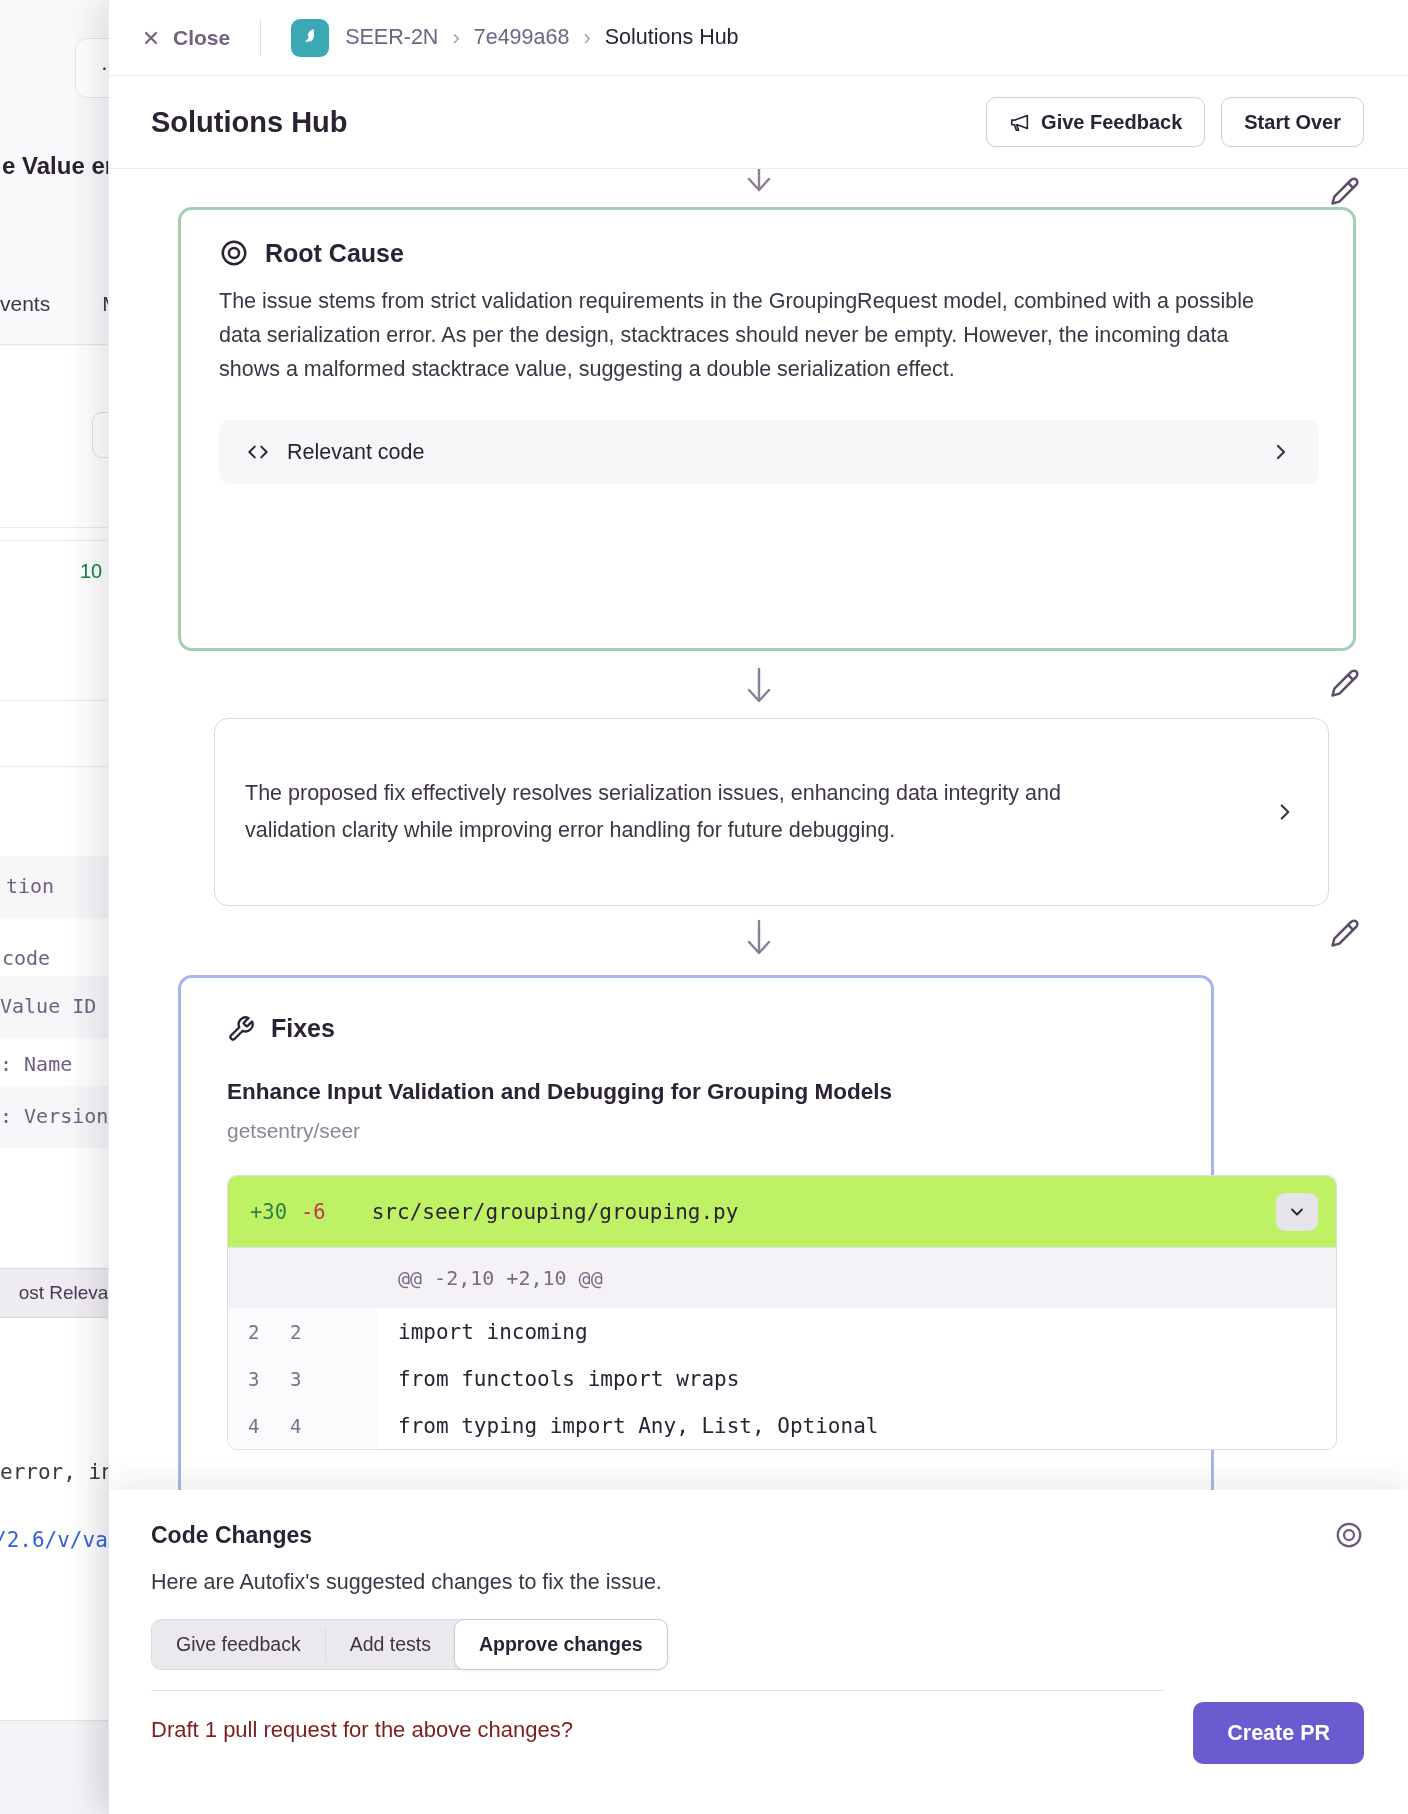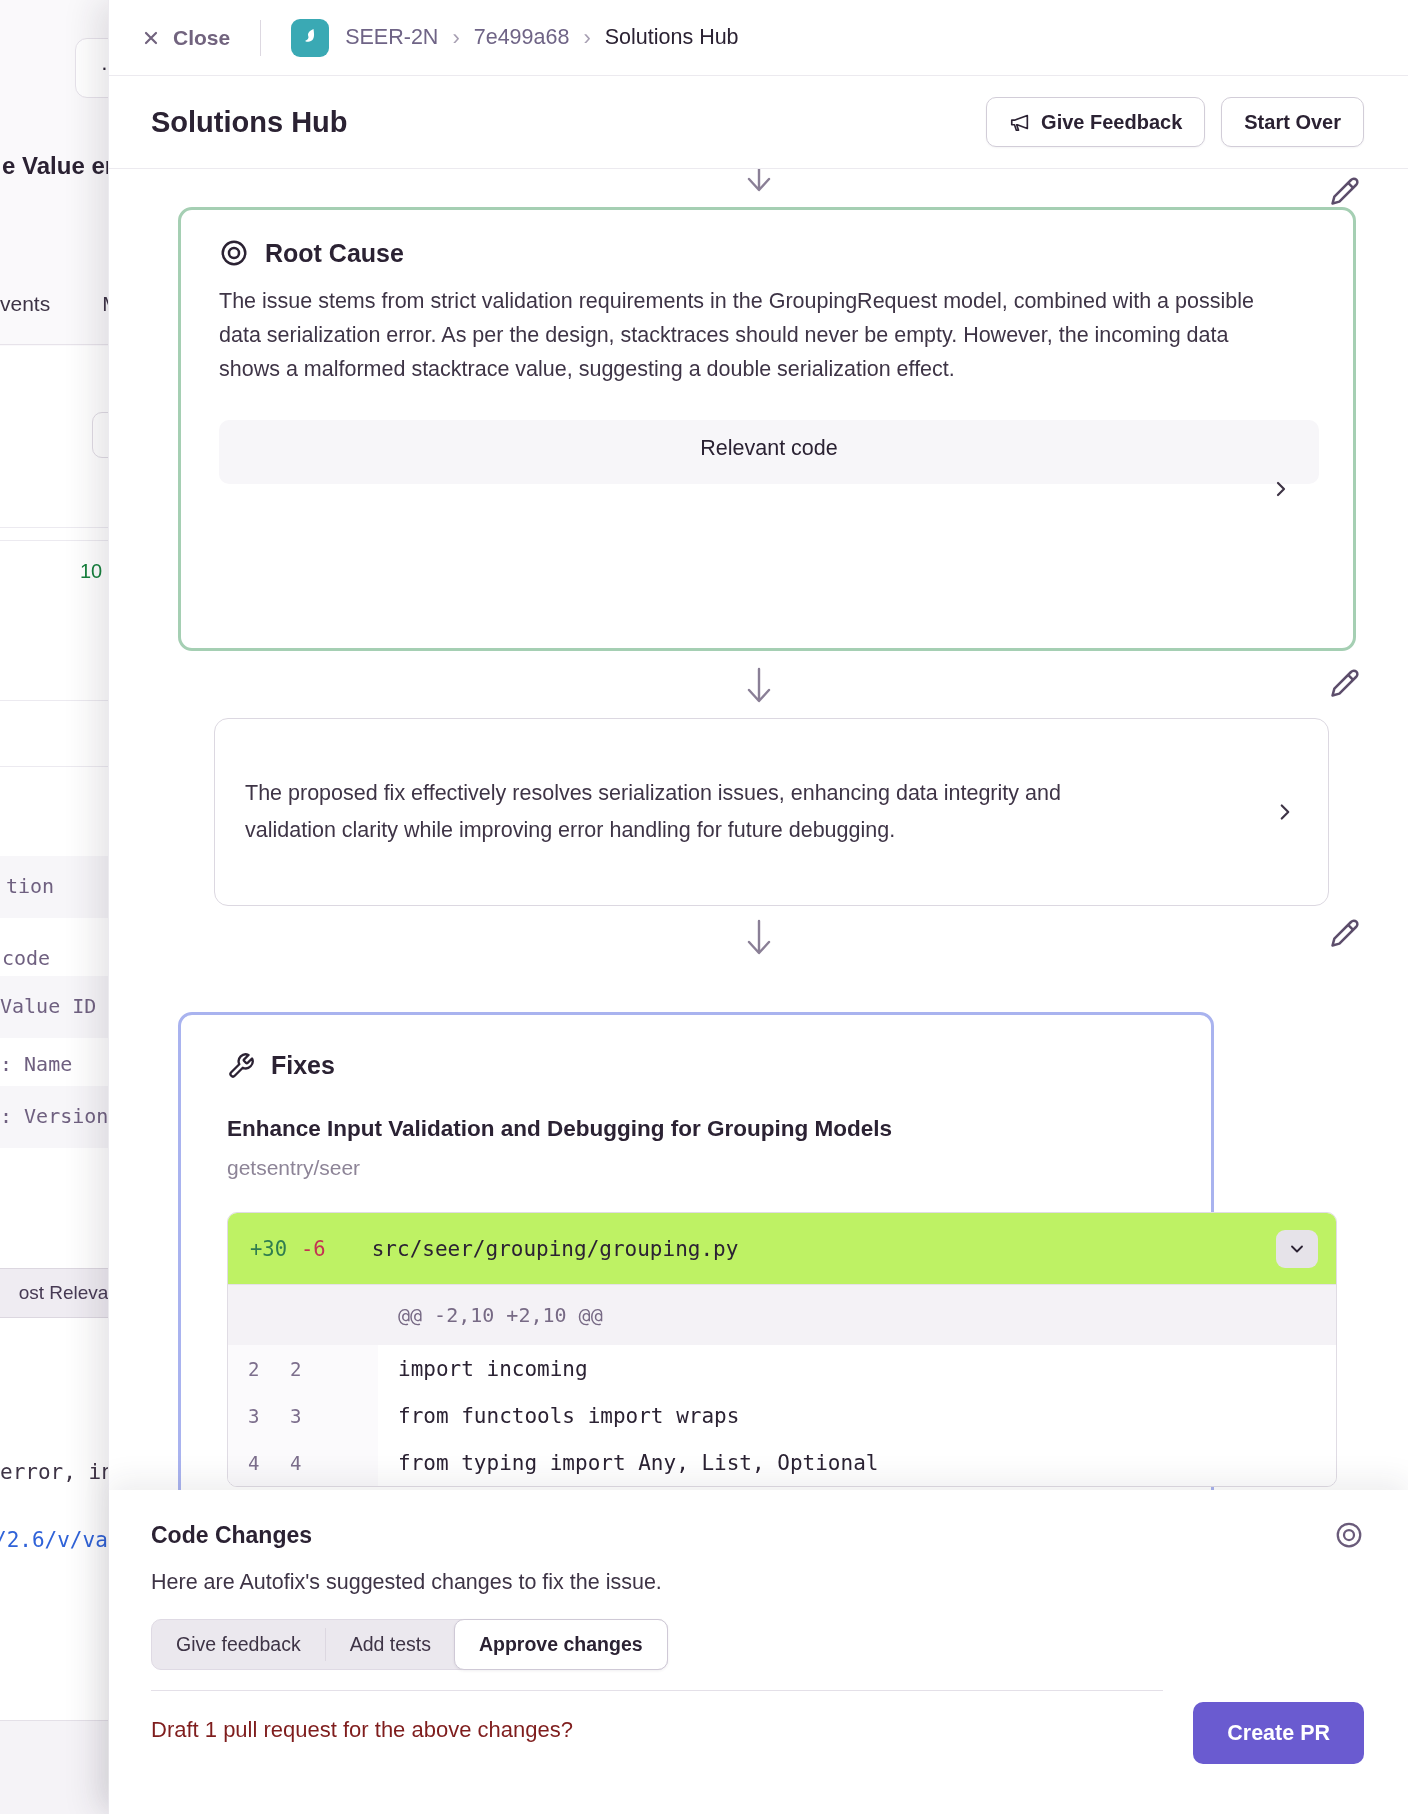--- a/index.html
+++ b/index.html
@@ -58,29 +58,29 @@
   .flow-arrow { position:absolute; width:44px; height:44px; }
   .edit-fab { position:absolute; width:36px; height:36px; display:flex; align-items:center; justify-content:center; }
 
   .card { position:absolute; border-radius:14px; background:#fff; }
   .card-heading { display:flex; align-items:center; gap:16px; font-size:25px; font-weight:700; color:#2b2233; }
 
   .rc-card { left:69px; top:38px; width:1178px; height:444px; border:3px solid #a5cfb3; padding:28px 34px 0 38px; }
   .rc-title { margin-top:30px; font-size:22.5px; font-weight:700; color:#2b2233; }
   .rc-body { margin-top:16px; font-size:21.5px; line-height:34px; color:#3e3446; max-width:1065px; }
   .relevant-row { margin-top:34px; height:64px; background:#f7f6f9; border-radius:10px; display:flex;
-    align-items:center; gap:16px; padding:0 26px; font-size:21.5px; color:#2b2233; cursor:pointer;flex-direction:column; }
+    align-items:center; gap:16px; padding:0 26px; font-size:21.5px; color:#2b2233; cursor:pointer; }
   .relevant-row .chev { margin-left:auto; display:flex; }
 
   .mid-card { left:105px; top:549px; width:1115px; height:188px; border:1.5px solid #dcd8e1;
     display:flex; align-items:center; padding:0 30px; }
   .mid-text { width:905px; font-size:21.5px; line-height:37px; color:#3e3446; }
   .mid-card .chev { margin-left:auto; display:flex; cursor:pointer; }
 
-  .fix-card { left:69px; top:806px; width:1036px; height:760px; border:3px solid #a9b3ef; padding:36px 27px 0 46px;margin-top:37px; }
+  .fix-card { left:69px; top:806px; width:1036px; height:760px; border:3px solid #a9b3ef; padding:36px 27px 0 46px; }
   .fix-title { margin-top:36px; font-size:22.5px; font-weight:700; color:#2b2233; }
   .fix-repo { margin-top:14px; font-size:21px; color:#8d8497; }
 
   .diff { margin-top:32px; width:1110px; border:1px solid #e0dce4; border-radius:10px; overflow:hidden; }
   .diff-hdr { height:72px; background:#bef264; border-bottom:1px solid #e5e1e8; display:flex; align-items:center;
     padding:0 18px 0 22px; font-family:"DejaVu Sans Mono", monospace; font-size:20.5px; }
   .d-add { color:#2f7d4f; }
   .d-del { color:#c43352; margin-left:14px; }
   .d-path { margin-left:46px; color:#2b2233; font-size:21px; }
   .d-collapse { margin-left:auto; width:42px; height:38px; background:#e6e3e9; border-radius:9px;

